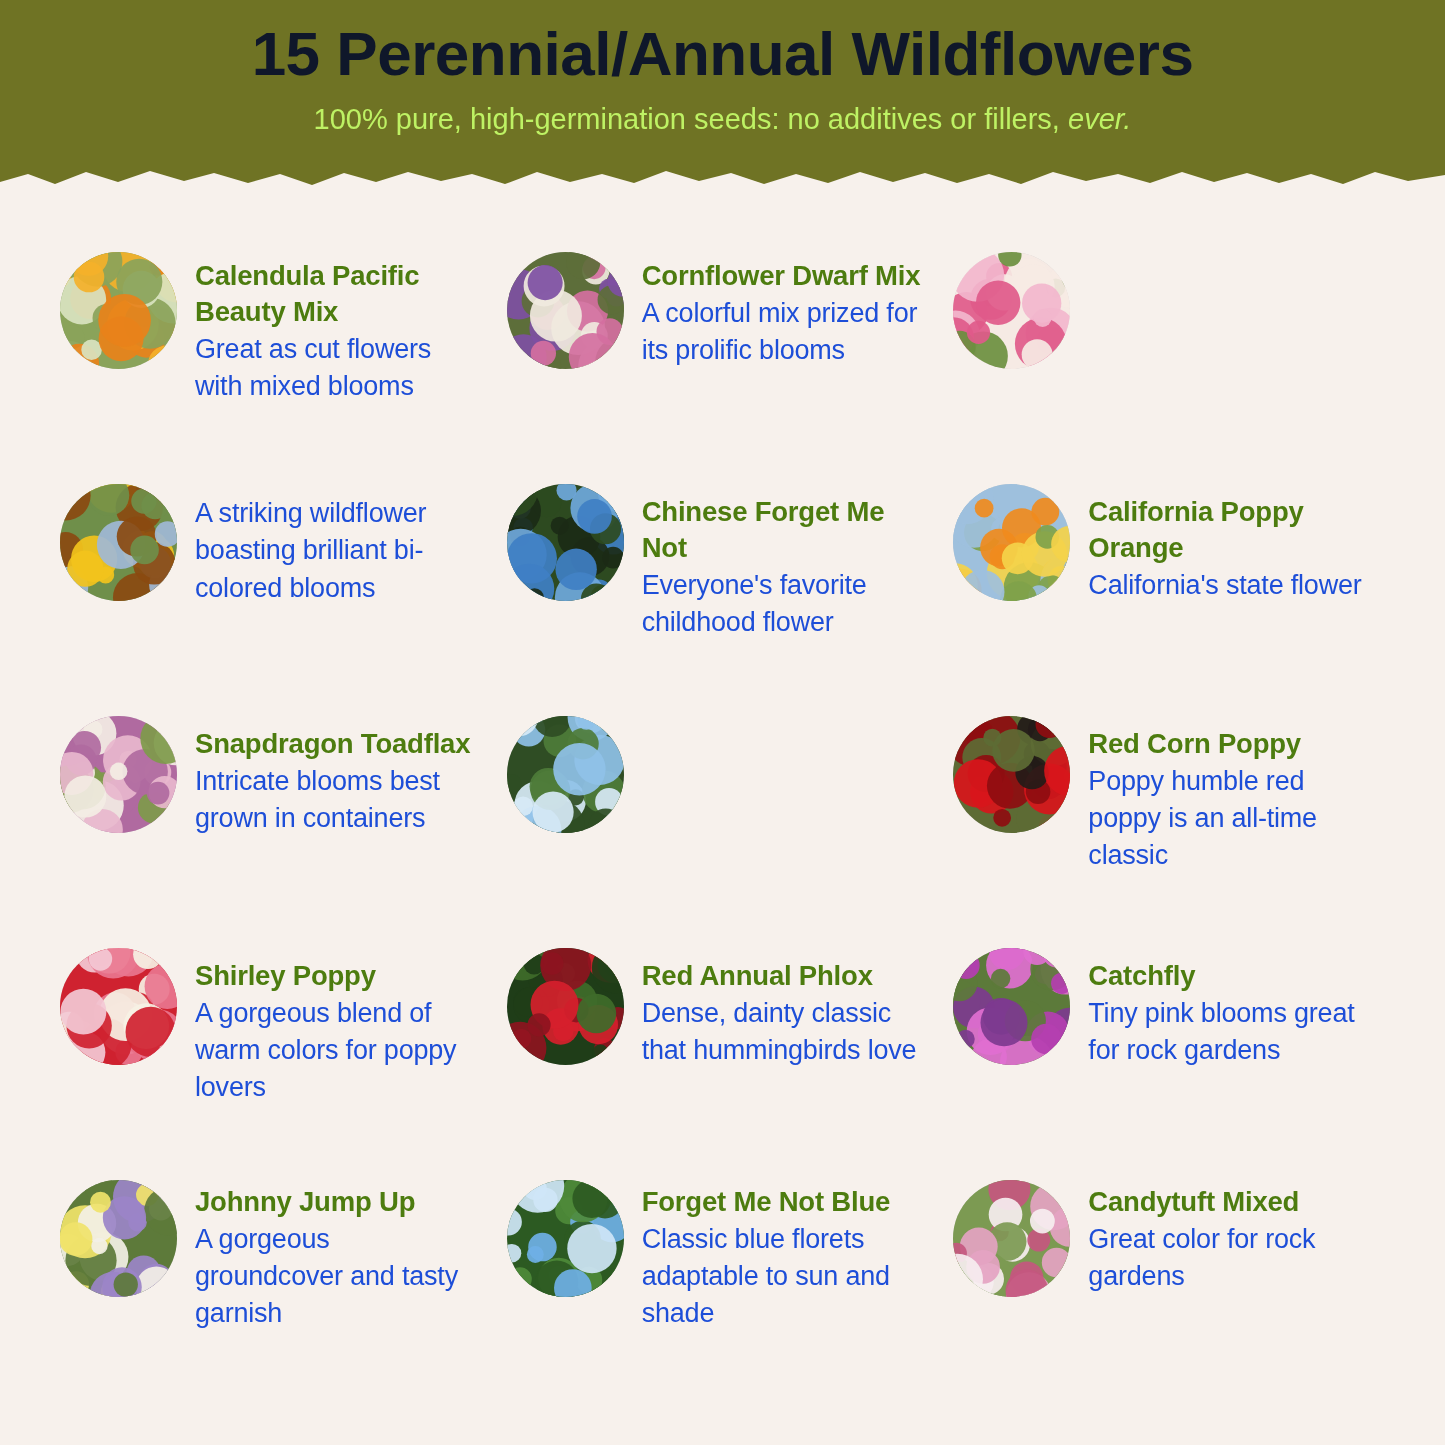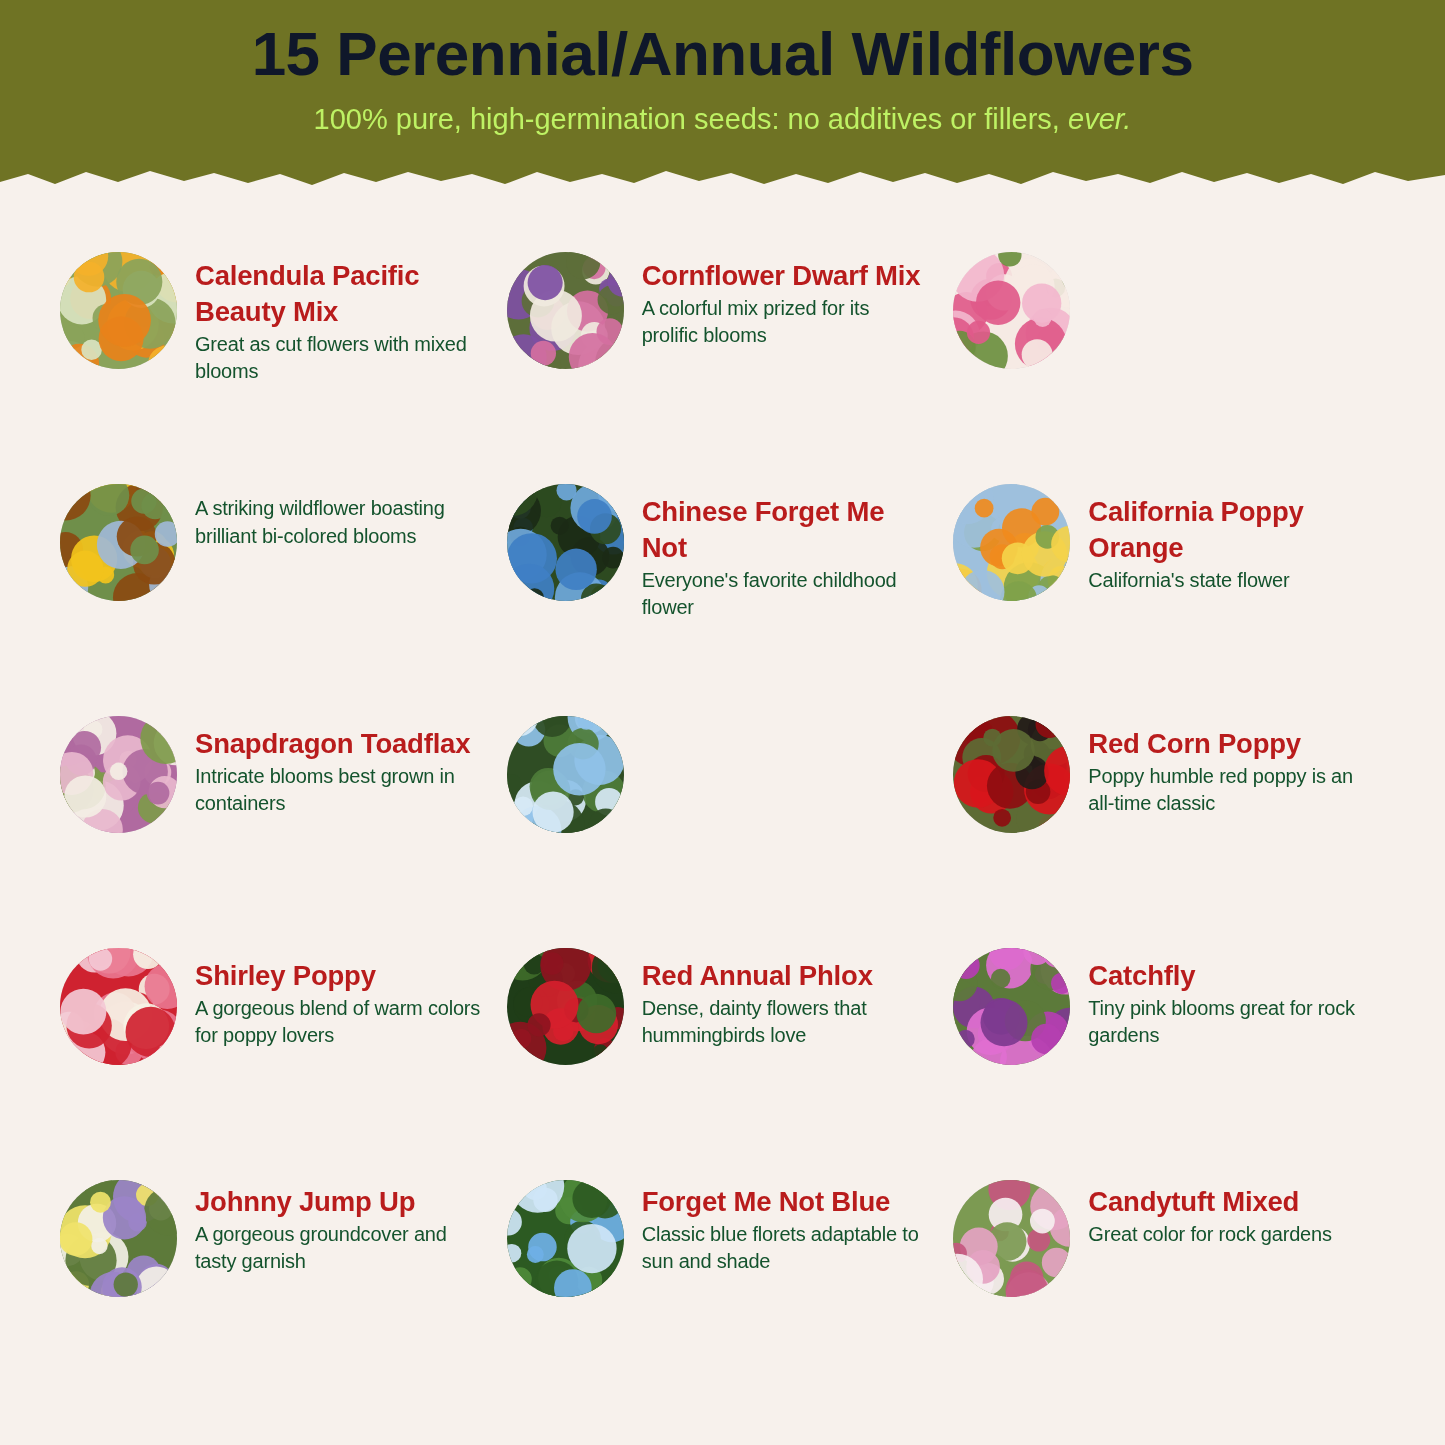--- a/index.html
+++ b/index.html
@@ -79,27 +79,27 @@
     position: relative;
     background: #cfcfcf;
   }
   .thumb svg { display: block; width: 100%; height: 100%; }
 
   .card-text { padding-top: 10px; min-width: 0; }
 
   .card-title {
     font-size: 27.5px;
     font-weight: bold;
-    color: #b91c1c;
+    color: #4d7c0f;
     line-height: 1.30;
     letter-spacing: -0.2px;
   }
   .card-desc {
-    font-size: 20px;
-    color: #14532d;
+    font-size: 27px;
+    color: #1d4ed8;
     line-height: 1.38;
     margin-top: 1px;
     letter-spacing: -0.2px;
   }
 
   
   .r1 .card-text { padding-top: 6px; }
   .r5 .card-text { padding-top: 4px; }
 </style>
 </head>
@@ -502,21 +502,21 @@
           <circle cx="78.1" cy="65.5" r="16.8" fill="#d6202c" opacity="0.92"></circle>
           <circle cx="59.3" cy="53.1" r="10.5" fill="#8d1420" opacity="0.92"></circle>
           <circle cx="76.4" cy="56.0" r="16.9" fill="#3f6b2a" opacity="0.92"></circle>
           <circle cx="79.9" cy="89.6" r="7.1" fill="#1f3d18" opacity="0.92"></circle>
           <circle cx="40.6" cy="48.5" r="20.5" fill="#d6202c" opacity="0.92"></circle>
           <circle cx="27.4" cy="65.7" r="9.9" fill="#8d1420" opacity="0.92"></circle>
         </svg>
       </div>
      <div class="card-text">
        <div class="card-title">Red Annual Phlox</div>
-       <div class="card-desc">Dense, dainty flowers that hummingbirds love</div>
+       <div class="card-desc">Dense, dainty classic that hummingbirds love</div>
      </div>
     </div>
     <div class="card r4">
       <div class="thumb">
         <svg viewBox="0 0 100 100" preserveAspectRatio="xMidYMid slice">
     <rect width="100" height="100" fill="#5c7a3a"></rect>
           <circle cx="78.6" cy="22.3" r="8.6" fill="#b43fb0" opacity="0.92"></circle>
           <circle cx="96.4" cy="18.4" r="21.4" fill="#e06fd0" opacity="0.92"></circle>
           <circle cx="10.8" cy="15.5" r="10.8" fill="#7d3a8f" opacity="0.92"></circle>
           <circle cx="4.3" cy="46.1" r="19.0" fill="#5c7a3a" opacity="0.92"></circle>

